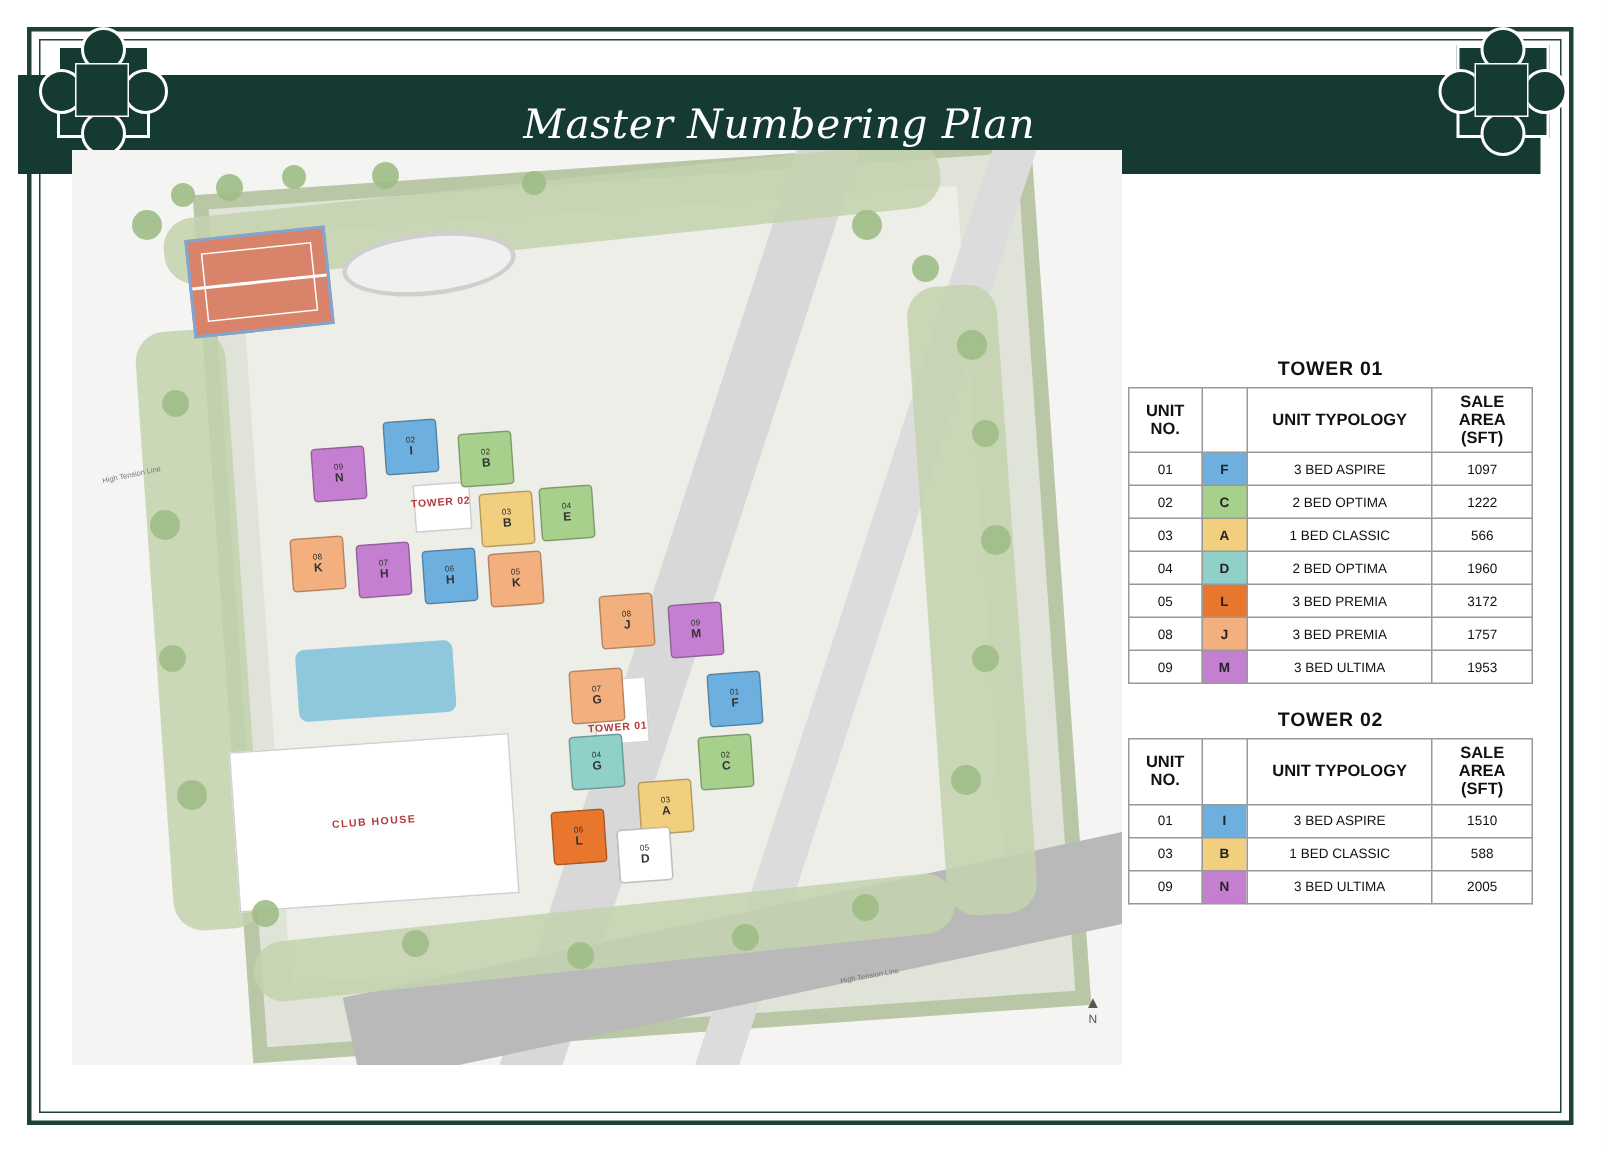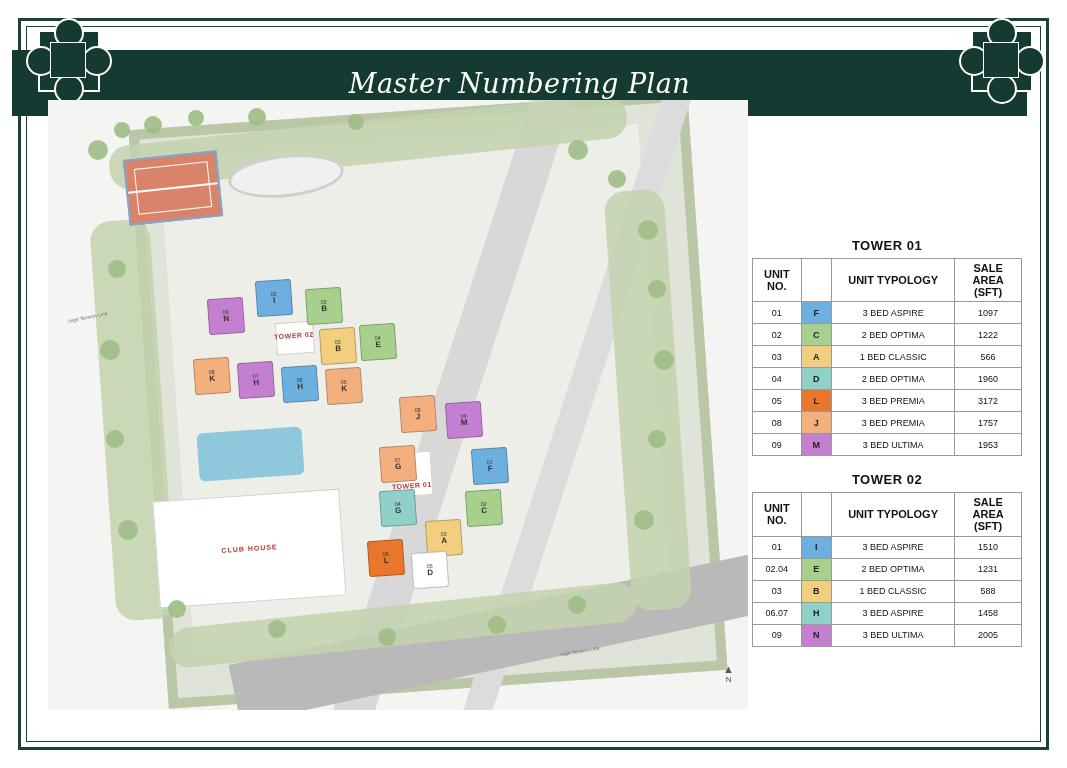--- a/index.html
+++ b/index.html
@@ -414,38 +414,26 @@
           </tr>
         </thead>
         <tbody>
           <tr>
             <td>01</td>
             <td class="key-cell" style="background:#6db0e0">I</td>
             <td>3 BED ASPIRE</td>
             <td>1510</td>
           </tr>
           <tr>
-            <td>02.04</td>
-            <td class="key-cell" style="background:#a8d08d">E</td>
-            <td>2 BED OPTIMA</td>
-            <td>1231</td>
-          </tr>
-          <tr>
             <td>03</td>
             <td class="key-cell" style="background:#f2cf7e">B</td>
             <td>1 BED CLASSIC</td>
             <td>588</td>
           </tr>
           <tr>
-            <td>06.07</td>
-            <td class="key-cell" style="background:#8fd0c8">H</td>
-            <td>3 BED ASPIRE</td>
-            <td>1458</td>
-          </tr>
-          <tr>
             <td>09</td>
             <td class="key-cell" style="background:#c57fd0">N</td>
             <td>3 BED ULTIMA</td>
             <td>2005</td>
           </tr>
         </tbody>
       </table>
 
     </div>
   </div>

